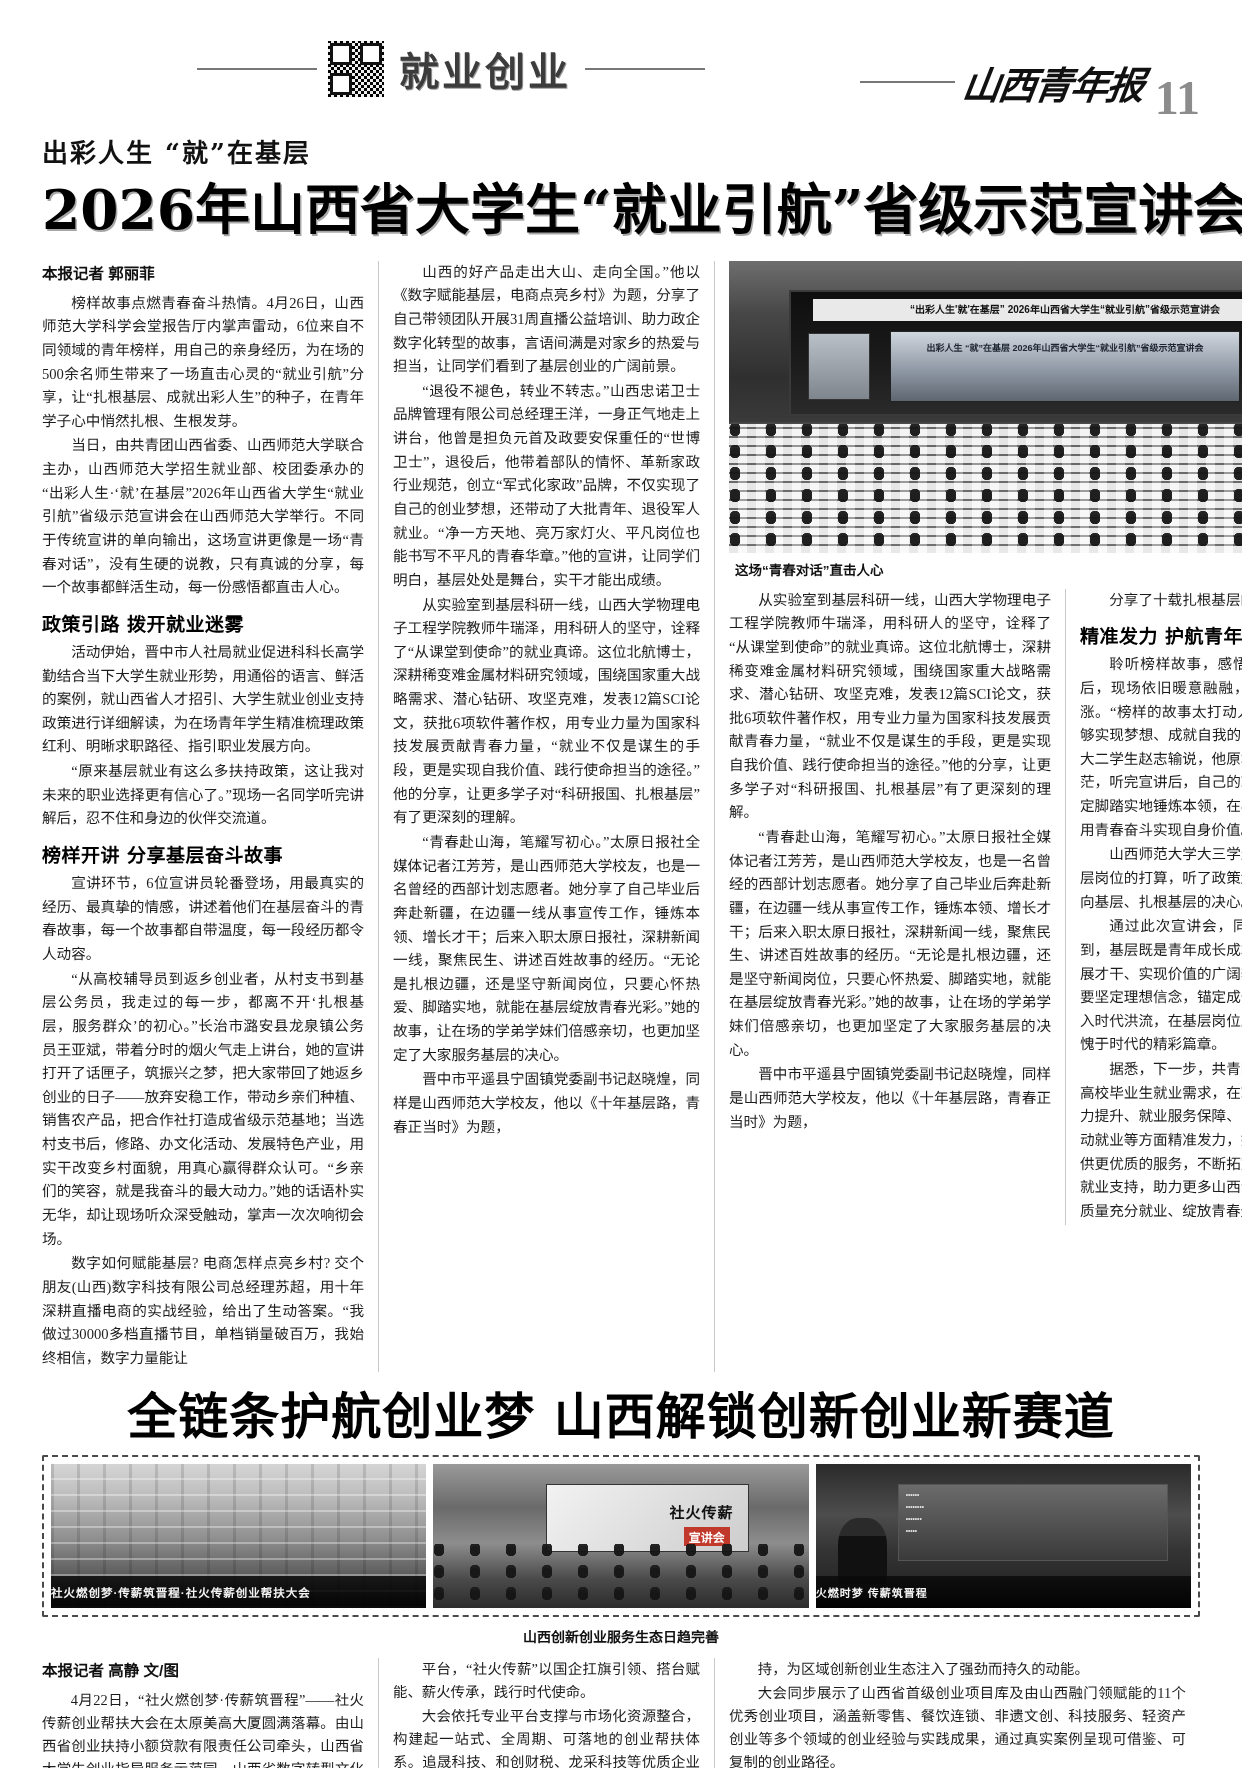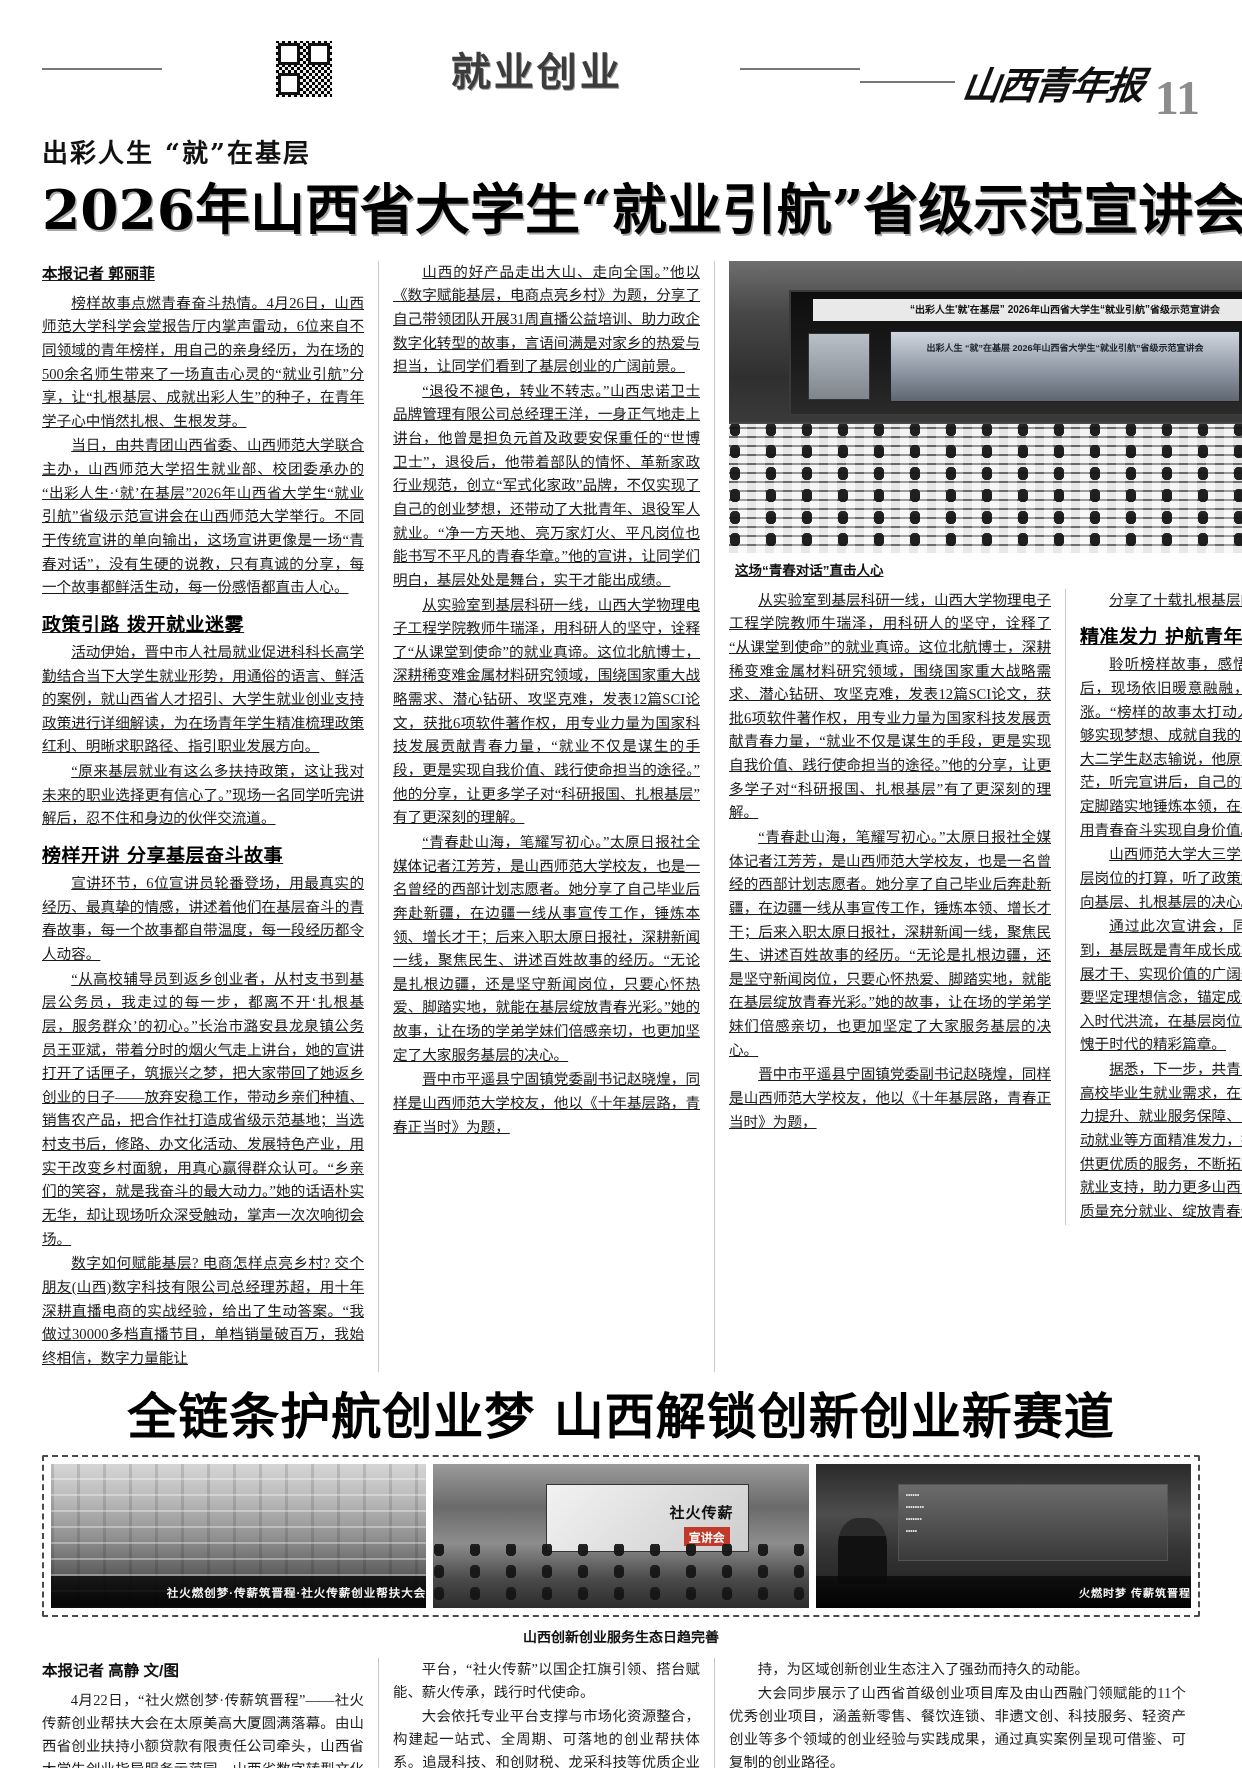--- a/index.html
+++ b/index.html
@@ -33,21 +33,21 @@
   }
   .mh-dateline .tel{color:#555;font-size:14.5px;letter-spacing:0;}
   .mh-rule{height:2px;background:#4a4a4a;width:100%;margin:1px 0 5px 0;}
   .mh-credits{
     font-size:15.5px;color:#111;white-space:nowrap;
     font-family:"Liberation Sans","DejaVu Sans",sans-serif;font-weight:600;
   }
   .mh-credits span{margin-right:9px;}
 
   .mh-center{
-    flex:1;display:flex;align-items:center;justify-content:space-between;
+    flex:1;display:flex;align-items:center;justify-content:center;
     gap:10px;padding-top:12px;
   }
   .hline{height:2px;background:#777;flex:1;min-width:20px;max-width:120px;}
   .qr{
     width:56px;height:56px;flex:0 0 56px;
     background:
       repeating-linear-gradient(90deg,#111 0 3px,#fff 3px 6px),
       repeating-linear-gradient(0deg,#111 0 3px,#fff 3px 6px);
     background-blend-mode:difference;
     position:relative;border:1px solid #fff;
@@ -96,21 +96,21 @@
     text-align:center;
     font-size:55px;font-weight:700;color:#000;
     letter-spacing:0px;line-height:1.12;margin-top:10px;
     font-family:"DejaVu Serif","Liberation Serif",serif;
     white-space:nowrap;
     text-shadow:1.5px 1.5px 0 rgba(0,0,0,.35);
   }
 
   .lead-body{
     margin-top:20px;
-    display:flex;gap:0;text-decoration:underline;
+    display:flex;gap:0;
   }
   .col{
     width:336px;flex:0 0 336px;
     padding-right:14px;box-sizing:border-box;
     position:relative;
   }
   .col + .col{border-left:1px solid #c9c9c9;padding-left:14px;}
   .byline{
     font-size:15.5px;font-weight:700;color:#111;margin-bottom:9px;
     font-family:"Liberation Sans","DejaVu Sans",sans-serif;
@@ -245,21 +245,21 @@
     line-height:1.85;font-family:"Liberation Sans","DejaVu Sans",sans-serif;
   }
   .p3-speaker{
     position:absolute;left:6%;bottom:16%;width:13%;height:46%;
     background:linear-gradient(180deg,#2a2a2a 0 28%, #111 28%);
     border-radius:40% 40% 4px 4px;
   }
   .banner-bar{
     position:absolute;left:0;right:0;bottom:0;height:22%;
     background:linear-gradient(180deg,rgba(10,10,10,.82),rgba(0,0,0,.92));
-    display:flex;align-items:center;justify-content:flex-end;
+    display:flex;align-items:center;justify-content:flex-start;
   }
   .banner-bar span{
     color:#f3f3f3;font-size:11px;font-weight:700;letter-spacing:1px;
     font-family:"Liberation Sans","DejaVu Sans",sans-serif;white-space:nowrap;
   }
   .p1 .banner-bar span{font-size:11.5px;}
   .strip-caption{
     text-align:center;font-size:14px;font-weight:700;color:#111;
     margin-top:9px;font-family:"Liberation Sans","DejaVu Sans",sans-serif;
   }

